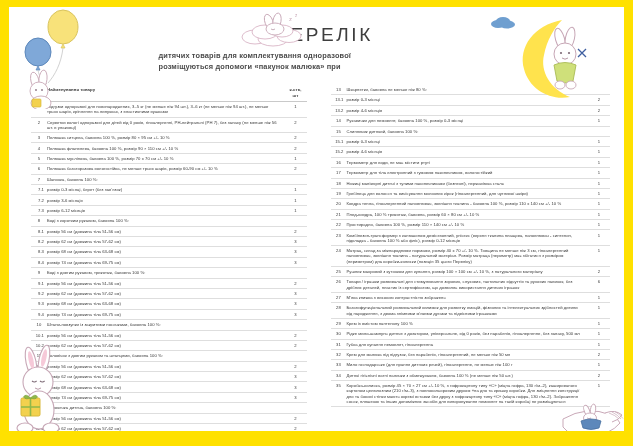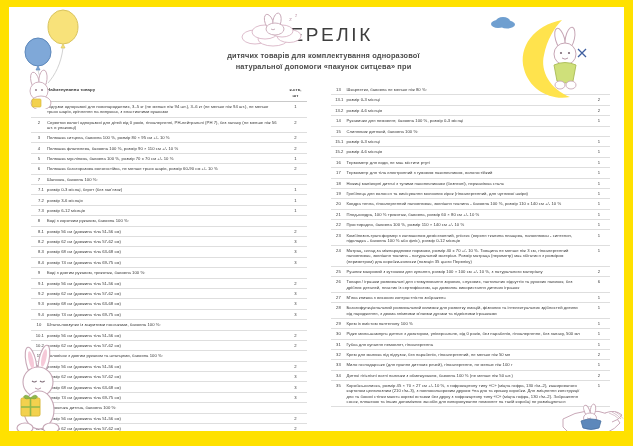--- a/index.html
+++ b/index.html
@@ -23,21 +23,21 @@
   .title{
     text-align:center;
     font-size:19px;
     letter-spacing:2.6px;
     color:#3e3e3e;
     font-weight:400;
     margin:17px 0 0 0;
     padding-left:14px;
   }
   .subtitle{
-    text-align:center;
+    text-align:left;
     font-size:7.4px;
     font-weight:bold;
     color:#4a4a4a;
     line-height:11px;
     margin:4px auto 0 auto;
     width:330px;
     padding-left:14px;
     letter-spacing:.15px;
   }
   
@@ -97,21 +97,21 @@
 </style>
 </head>
 <body>
 
 <div class="page">
 
   <div class="header">
     <div class="title">ПЕРЕЛІК</div>
     <div class="subtitle">
       <div>дитячих товарів для комплектування одноразової</div>
-      <div>натуральної допомоги «пакунок ситцева» при</div>
+      <div>розміщуються допомоги «пакунок малюка» при</div>
     </div>
   </div>
 
   <div class="cols">
 
     <div class="col left">
       <table>
         <thead>
           <tr>
             <th class="c-num">№</th>

